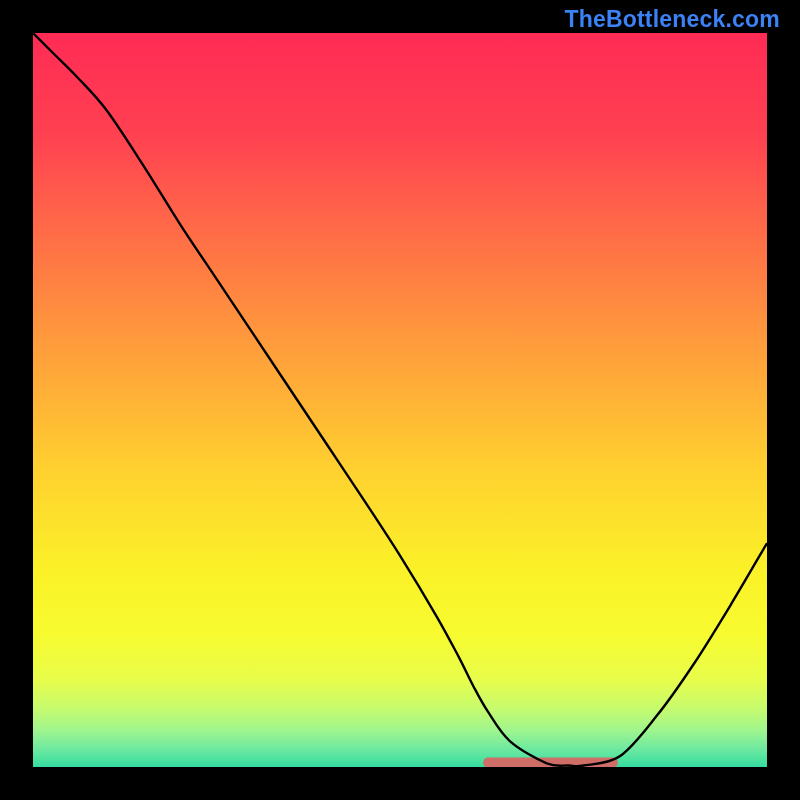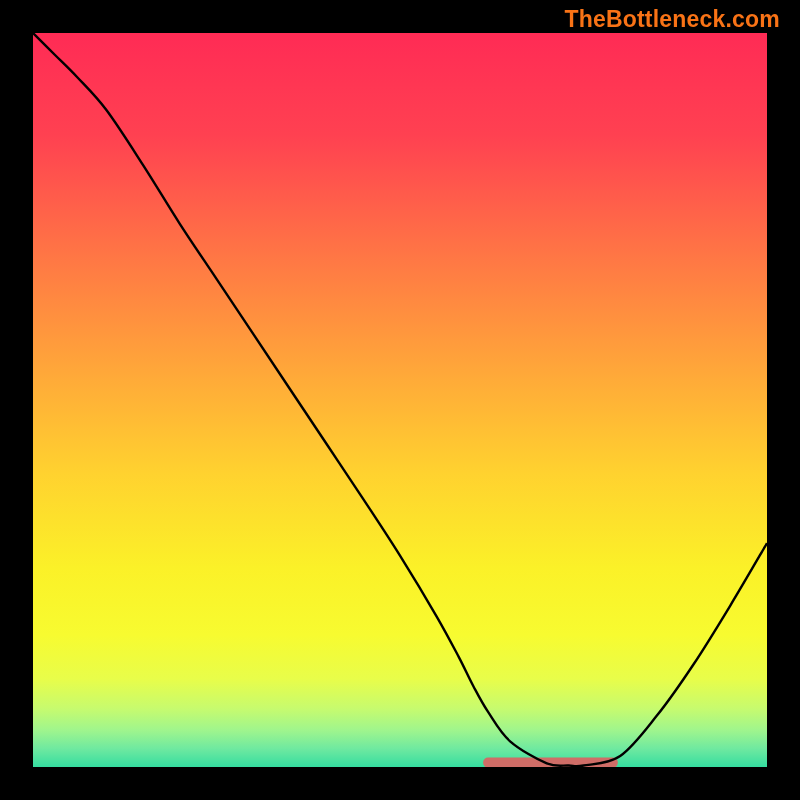--- a/index.html
+++ b/index.html
@@ -38,21 +38,21 @@
     position: absolute;
     left: 0;
     top: 0;
     width: 100%;
     height: 100%;
   }
   .watermark {
     position: absolute;
     top: 6px;
     right: 20px;
-    color: #f97316;
+    color: #3b82f6;
     font-size: 23px;
     font-weight: 600;
     letter-spacing: 0.2px;
   }
 </style>
 </head>
 <body>
 
 <div class="frame">
   <div class="watermark">TheBottleneck.com</div>

